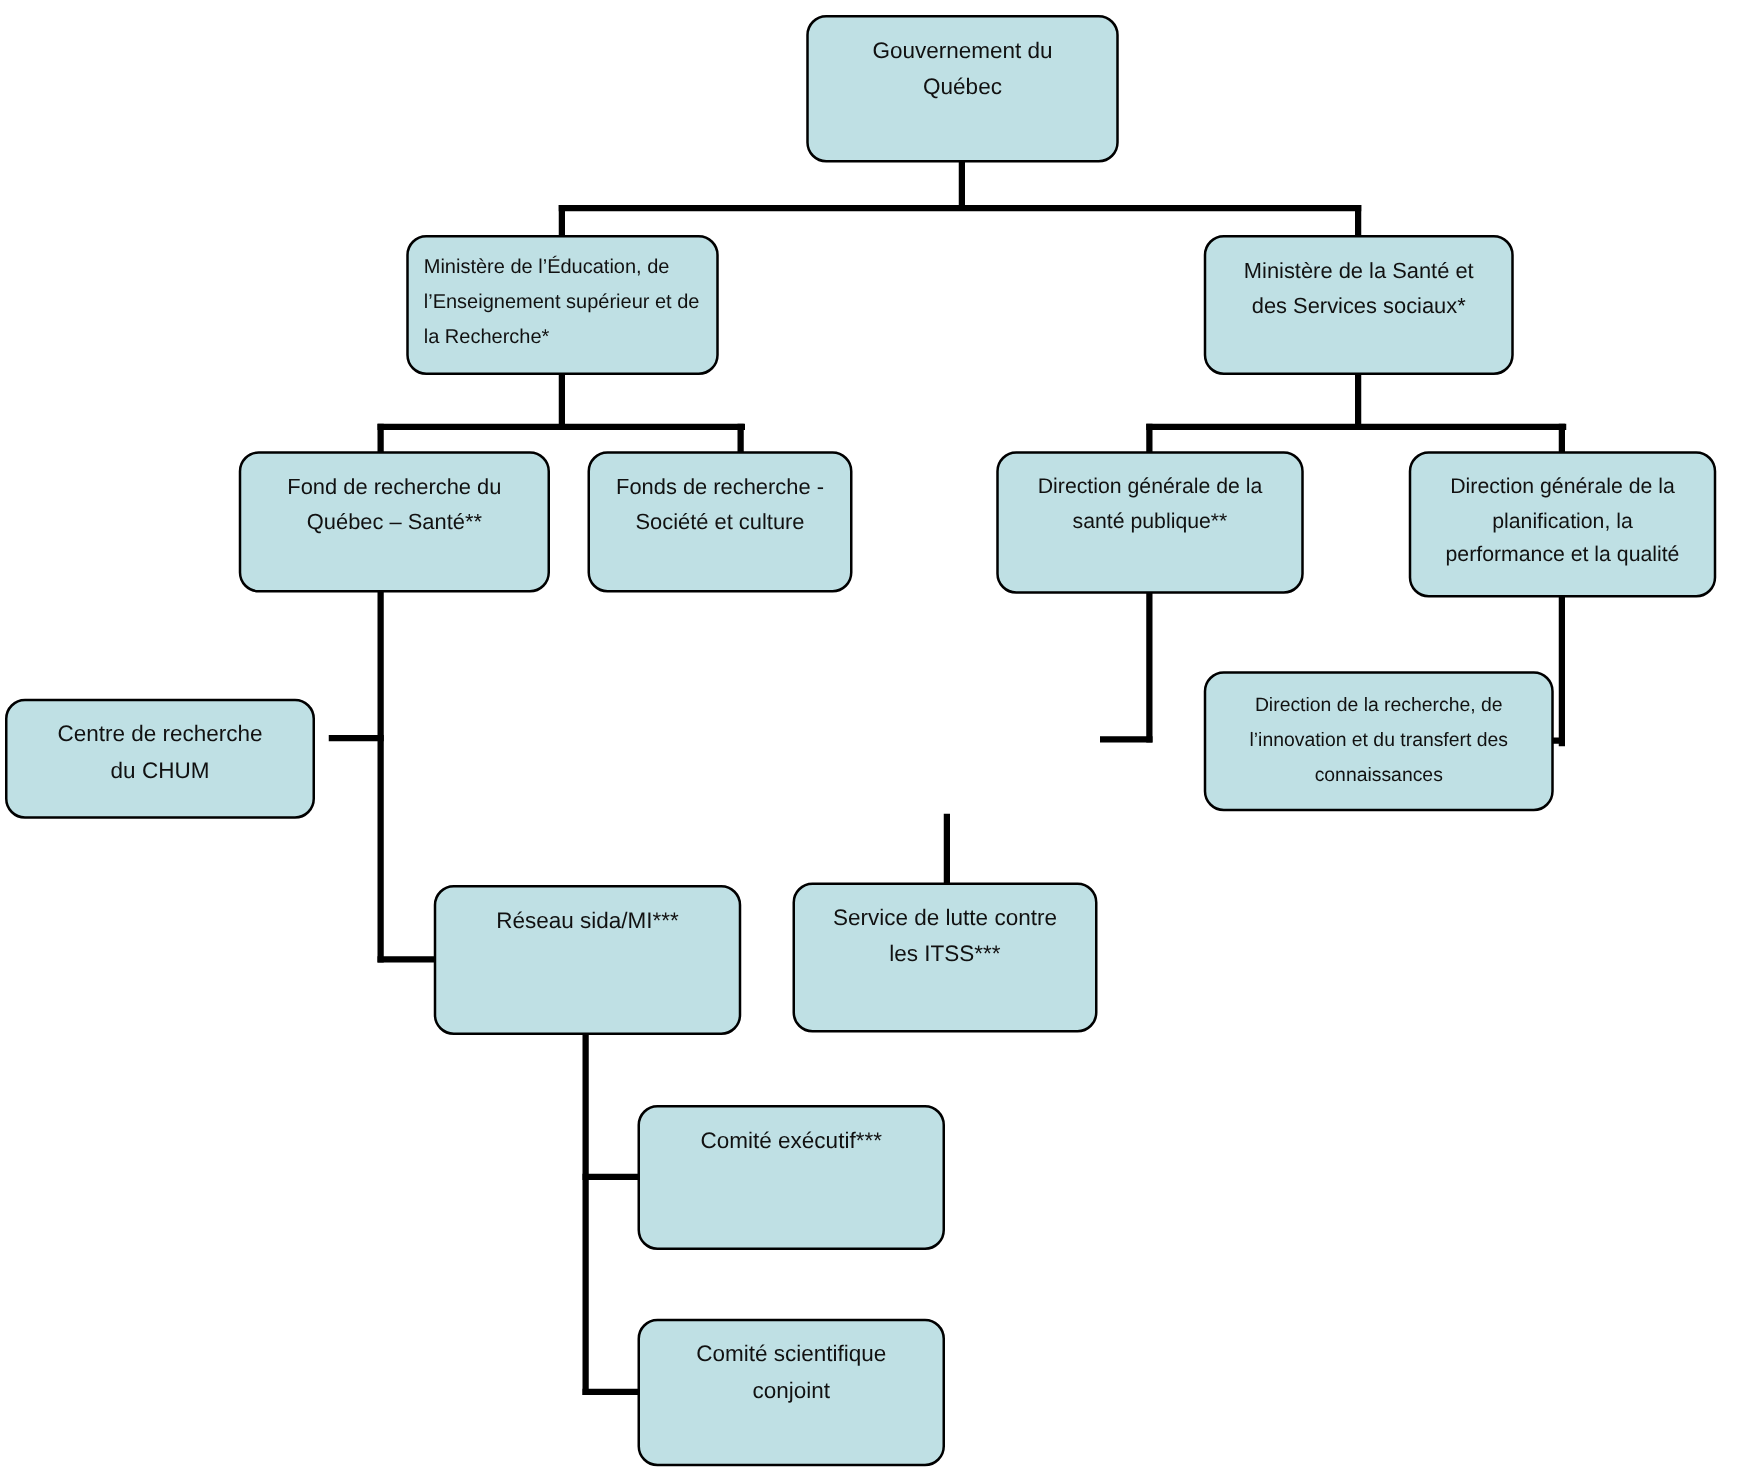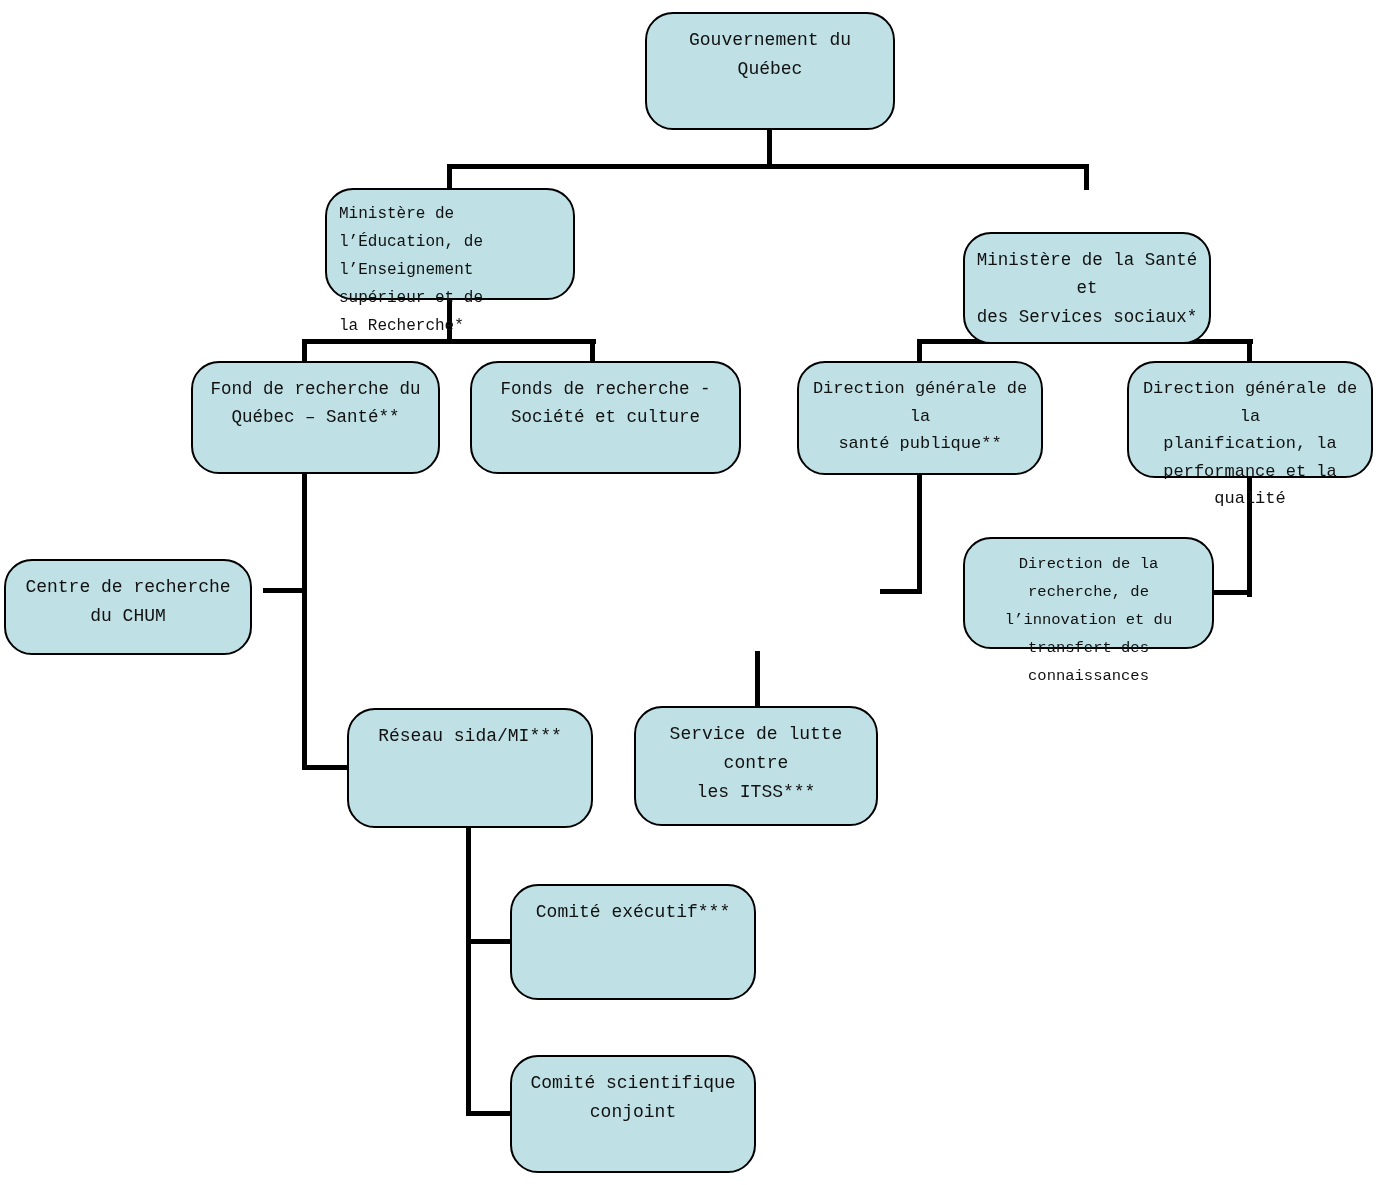--- a/index.html
+++ b/index.html
@@ -12,47 +12,46 @@
     width: 1400px;
     height: 1185px;
     background: var(--bg, #ffffff);
     overflow: hidden;
   }
   .node {
     position: absolute;
     box-sizing: border-box;
     background: var(--node-fill, #bfe0e4);
     border: 2px solid var(--node-border, #000000);
-    border-radius: 28px;
+    border-radius: 16px;
     color: var(--text, #111111);
     font-size: 18px;
     line-height: 1.62;
     text-align: center;
     padding: 12px 8px;
     white-space: pre-line;
-    font-family: Liberation Mono, monospace;
   }
   .edge {
     position: absolute;
     background: var(--connector, #000000);
   }
   .edge.v { width: 5px; }
   .edge.h { height: 5px; }
 
   
   #n-gouv   { left: 645px;  top: 12px;   width: 250px; height: 118px; }
   #n-educ   { left: 325px;  top: 188px;  width: 250px; height: 112px; font-size: 16px; text-align: left; padding: 10px 12px; line-height: 1.75; }
-  #n-sante  { left: 963px;  top: 188px;  width: 248px; height: 112px; font-size: 17.5px; margin-top: 44px; }
+  #n-sante  { left: 963px;  top: 188px;  width: 248px; height: 112px; font-size: 17.5px; }
   #n-frqs   { left: 181px;  top: 361px;  width: 249px; height: 113px; font-size: 17.5px; margin-left: 10px; }
-  #n-frsc   { left: 470px;  top: 361px;  width: 271px; height: 113px; font-size: 17.5px; }
+  #n-frsc   { left: 470px;  top: 361px;  width: 212px; height: 113px; font-size: 17.5px; }
   #n-dgsp   { left: 797px;  top: 361px;  width: 246px; height: 114px; font-size: 17px; }
   #n-dgppq  { left: 1127px; top: 361px;  width: 246px; height: 117px; font-size: 17px; }
   #n-chum   { left: 4px;   top: 535px;  width: 248px; height: 96px; margin-top: 24px; }
   #n-prev   { left: 636px;  top: 533px;  width: 245px; height: 119px; font-size: 17px; }
-  #n-dric   { left: 963px;  top: 537px;  width: 251px; height: 112px; font-size: 15.5px; line-height: 1.8; }
+  #n-dric   { left: 963px;  top: 537px;  width: 280px; height: 112px; font-size: 15.5px; line-height: 1.8; }
   #n-reseau { left: 347px;  top: 708px;  width: 246px; height: 120px; }
   #n-itss   { left: 634px;  top: 706px;  width: 244px; height: 120px; }
   #n-exec   { left: 510px;  top: 884px;  width: 246px; height: 116px; }
   #n-scicon { left: 510px;  top: 1055px; width: 246px; height: 118px; }
 
   
   #e-gouv-stem        { left: 767px;  top: 128px;  height: 40px; }
   #e-gouv-bar         { left: 447px;  top: 164px;  width: 642px; }
   #e-drop-educ        { left: 447px;  top: 164px;  height: 26px; }
   #e-drop-sante       { left: 1084px; top: 164px;  height: 26px; }

